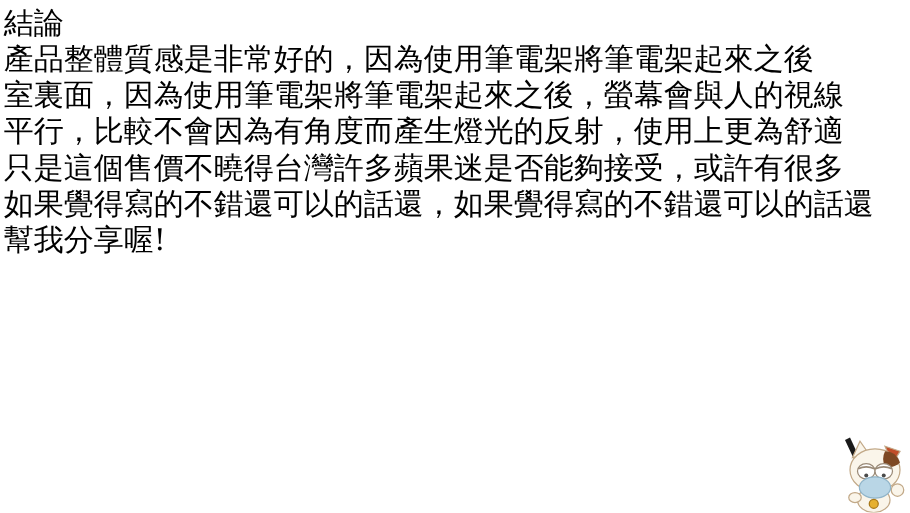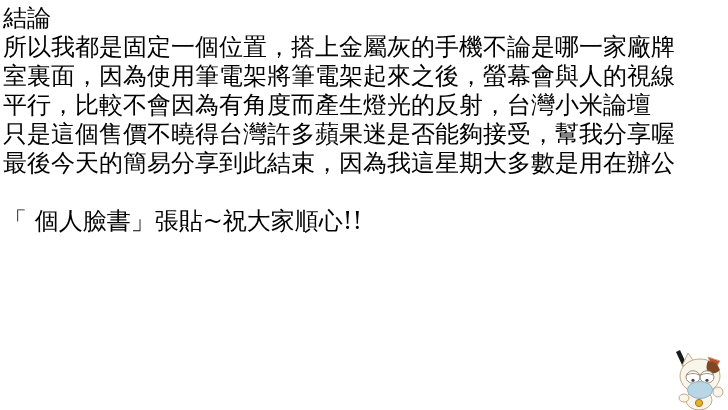--- a/index.html
+++ b/index.html
@@ -24,43 +24,43 @@
     height: 29px;
     line-height: 29px;
     font-size: 24px;
     white-space: nowrap;
   }
   .seg-kai {
     font-family: "DejaVu Serif", "Liberation Serif", serif;
     letter-spacing: 0px;
   }
   .seg-hei {
-    font-family: Liberation Serif, serif;
+    font-family: Liberation Sans, sans-serif;
     letter-spacing: 0px;
   }
   .sticker {
     position: absolute;
     right: 2px;
     bottom: 0px;
     width: 54px;
     height: 62px;
   }
 </style>
 </head>
 <body>
 
 <div class="doc" id="doc">
     <div class="line"><span class="seg-kai">結論</span></div>
-    <div class="line"><span class="seg-kai">所以我都是固定一個位置，搭上金屬灰的手機不論是哪一家廠牌</span></div>
+    <div class="line"><span class="seg-kai">產品整體質感是非常好的，因為使用筆電架將筆電架起來之後</span></div>
     <div class="line"><span class="seg-kai">室裏面，</span><span class="seg-hei">因為使用筆電架將筆電架起來之後，螢幕會與人的視線</span></div>
-    <div class="line"><span class="seg-hei">平行，比較不會因為有角度而產生燈光的反射，台灣小米論壇</span></div>
-    <div class="line"><span class="seg-kai">只是這個售價不曉得台灣許多蘋果迷是否能夠接受，幫我分享喔</span></div>
-    <div class="line"><span class="seg-kai">最後今天的簡易分享到此結束，因為我這星期大多數是用在辦公</span></div>
+    <div class="line"><span class="seg-hei">平行，比較不會因為有角度而產生燈光的反射，使用上更為舒適</span></div>
+    <div class="line"><span class="seg-kai">只是這個售價不曉得台灣許多蘋果迷是否能夠接受，或許有很多</span></div>
+    <div class="line"><span class="seg-kai">如果覺得寫的不錯還可以的話還，如果覺得寫的不錯還可以的話還</span></div>
+    <div class="line"><span class="seg-kai">幫我分享喔!</span></div>
     <div class="line"></div>
-    <div class="line"><span class="seg-kai">「 個人臉書」張貼~祝大家順心!!</span></div>
   </div>
 
 <svg class="sticker" viewBox="0 0 54 62" xmlns="http://www.w3.org/2000/svg" aria-hidden="true">
 
   <polygon id="st-spike" points="4,4 8,2 15,17 11,19" fill="#1a1a1a"></polygon>
 
   <polygon id="st-earL" points="10,18 16,5 23,15" fill="#faf5ea" stroke="#c2a988" stroke-width="1"></polygon>
 
   <polygon id="st-earR" points="36,9 48,13 42,23" fill="#c14e2a" stroke="#c2a988" stroke-width="1"></polygon>
 

